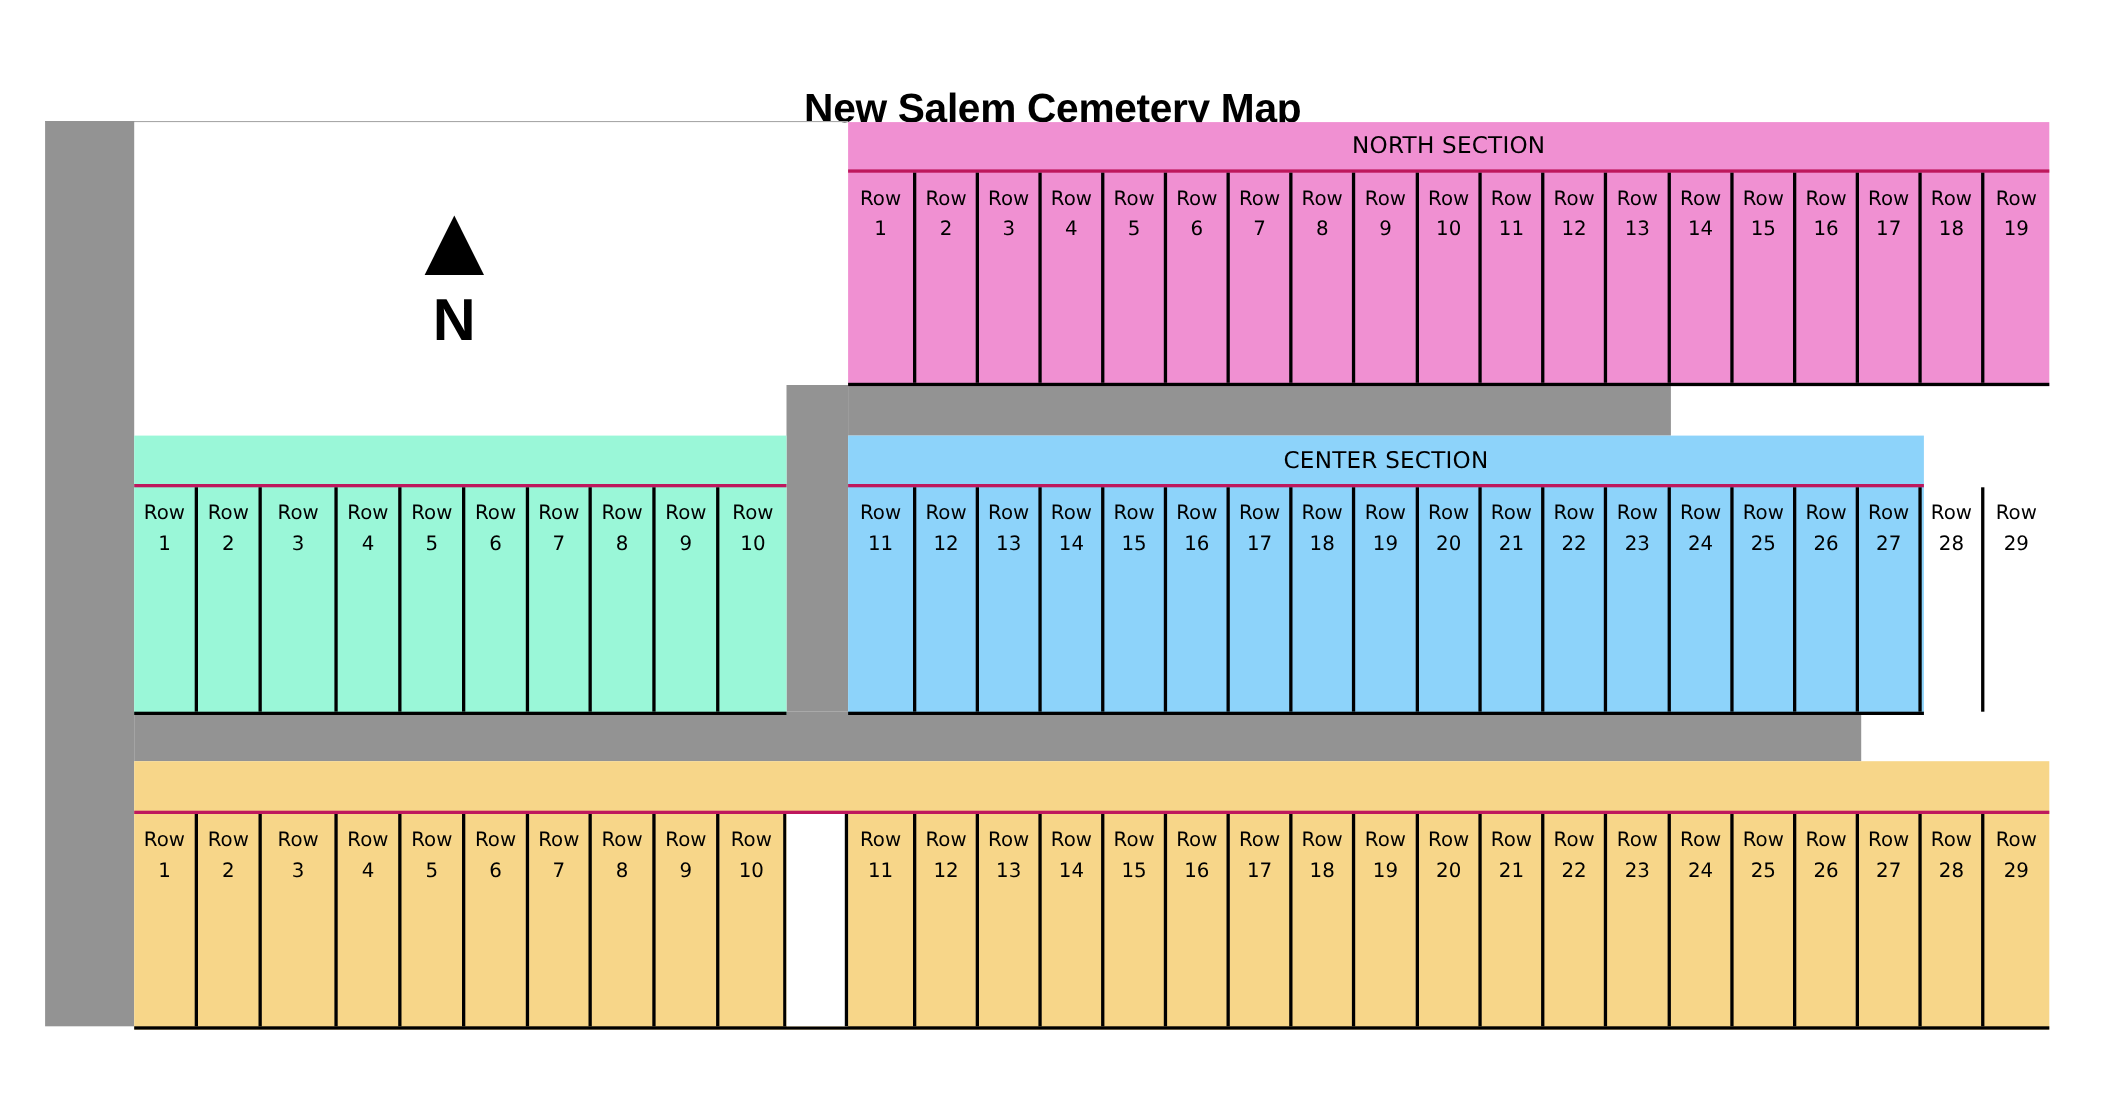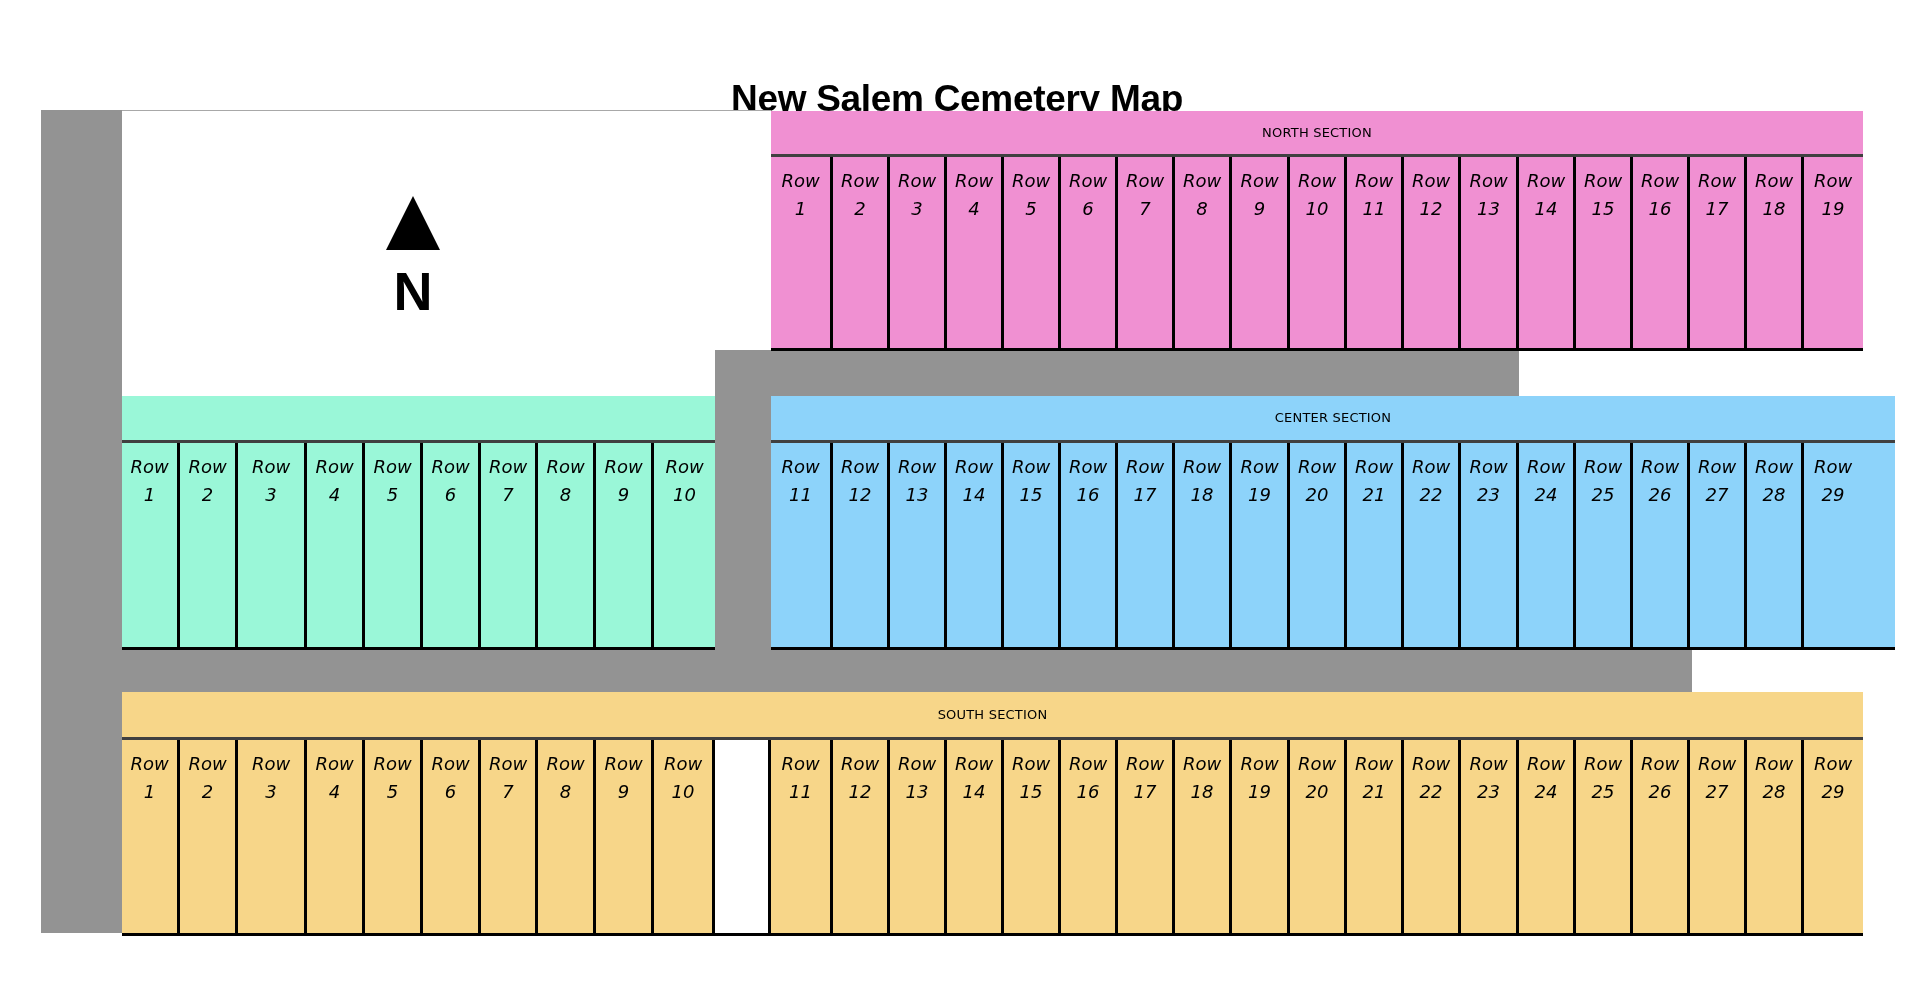--- a/index.html
+++ b/index.html
@@ -4,24 +4,24 @@
 <style>
   html, body { margin: 0; padding: 0; background: #ffffff; }
   body { width: 1914px; height: 1006px; position: relative; overflow: hidden;
          font-family: "Liberation Sans", sans-serif; color: #000; }
   .title { position: absolute; top: 50px; left: 0; width: 1914px; text-align: center;
            font-size: 37px; font-weight: bold; letter-spacing: -0.3px; margin-top: 28px; }
   .road { position: absolute; background: #939393; }
   .topline { position: absolute; left: 41px; top: 110px; width: 730px; height: 1px; background: #a8a8a8; }
   .section { position: absolute; }
   .sec-header { position: absolute; left: 0; right: 0; top: 0; text-align: center;
-                font-size: 13px; font-family: "DejaVu Sans", sans-serif; font-weight: normal;
+                font-size: 21px; font-family: "DejaVu Sans", sans-serif; font-weight: normal;
                 letter-spacing: 0.2px; }
   .rows { position: absolute; left: 0; right: 0; bottom: 0; display: flex;
-          border-top: 3px solid #404040; border-bottom: 3px solid #000; box-sizing: border-box; font-style: italic; }
+          border-top: 3px solid #be185d; border-bottom: 3px solid #000; box-sizing: border-box; }
   .row { box-sizing: border-box; border-right: 3px solid #000; text-align: center;
          font-family: "DejaVu Sans", sans-serif; font-size: 18px; line-height: 28px;
          padding-top: 10px; flex: 1 1 0; }
   .row:last-child { border-right: none; }
   .row.gap { background: #ffffff; }
   .row span { display: block; }
   .compass { position: absolute; left: 380px; top: 196px; width: 66px; height: 120px; }
   .compass .tri { position: absolute; left: 6px; top: 0; width: 0; height: 0;
                   border-left: 27px solid transparent; border-right: 27px solid transparent;
                   border-bottom: 54px solid #000; }
@@ -166,21 +166,21 @@
         <span>Row</span>
         <span>9</span>
       </div>
       <div class="row" style="flex: 0 0 61px;">
         <span>Row</span>
         <span>10</span>
       </div>
     </div>
 </div>
 
-<div class="section" style="left:771px; top:396px; width:1124px; height:254px; background:#8DD3FA;">
+<div class="section" style="left:771px; top:396px; width:978px; height:254px; background:#8DD3FA;">
   <div class="sec-header" style="height:44px; line-height:44px;">CENTER SECTION</div>
   <div class="rows" id="center-rows" style="top:44px;">
       <div class="row" style="flex: 0 0 62px;">
         <span>Row</span>
         <span>11</span>
       </div>
       <div class="row" style="flex: 0 0 57px;">
         <span>Row</span>
         <span>12</span>
       </div>
@@ -249,21 +249,20 @@
         <span>28</span>
       </div>
       <div class="row" style="flex: 0 0 58px;">
         <span>Row</span>
         <span>29</span>
       </div>
     </div>
 </div>
 
 <div class="section" style="left:122px; top:692px; width:1741px; height:244px; background:#F7D689;">
-  <div class="sec-header" style="height:45px; line-height:45px;">SOUTH SECTION</div>
   <div class="rows" id="south-rows" style="top:45px;">
       <div class="row" style="flex: 0 0 58px; border-right: 3px solid rgb(0, 0, 0);">
         <span>Row</span>
         <span>1</span>
       </div>
       <div class="row" style="flex: 0 0 58px; border-right: 3px solid rgb(0, 0, 0);">
         <span>Row</span>
         <span>2</span>
       </div>
       <div class="row" style="flex: 0 0 69px; border-right: 3px solid rgb(0, 0, 0);">

